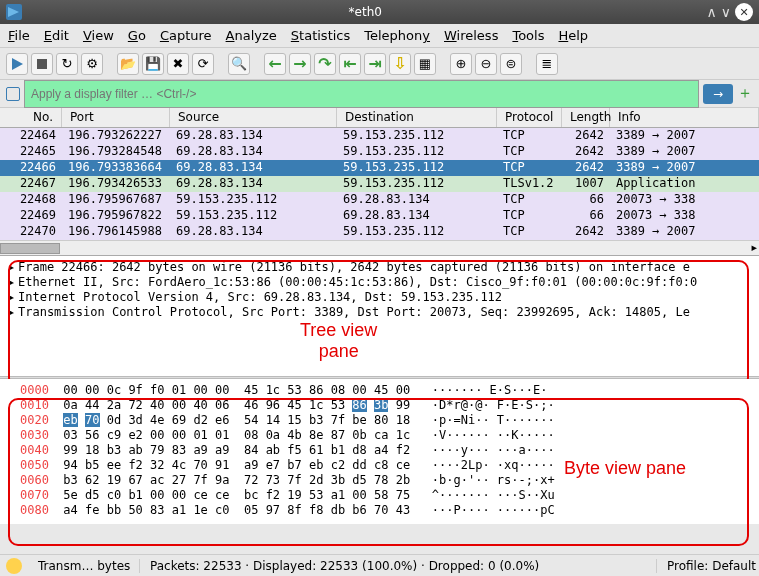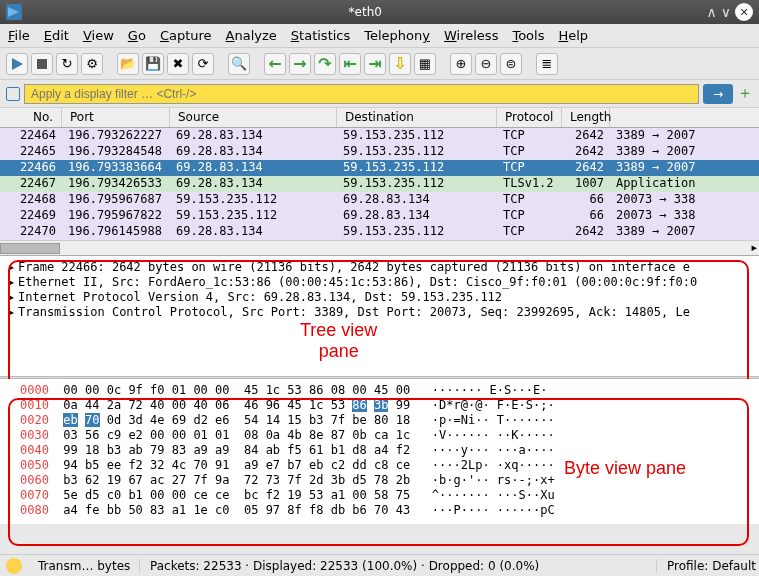--- a/index.html
+++ b/index.html
@@ -35,21 +35,21 @@
   .toolbar {
     height:32px; background:#e8e8e8; display:flex; align-items:center; padding:0 6px; gap:3px; border-bottom:1px solid #ccc;
   }
   .tbtn { width:22px; height:22px; border:1px solid #bbb; background:#f5f5f5; border-radius:3px; display:flex; align-items:center; justify-content:center; cursor:pointer; font-size:13px;}
   .tsep{width:8px;}
   .arrow{font-size:16px;font-weight:bold;}
   .green{color:#3a9b3a;}
   .yellow{color:#d4b200;}
   .filterbar{height:28px;display:flex;align-items:center;padding:0 6px;gap:4px;background:#e8e8e8;border-bottom:1px solid #ccc;}
   .bookmark{width:14px;height:14px;border:1px solid #3a7db3;border-radius:2px;}
-  .filterinput{flex:1;height:20px;border:1px solid #999;padding:0 6px;font-size:12px;color:#777;background:#fde047;}
+  .filterinput{flex:1;height:28px;border:1px solid #999;padding:0 6px;font-size:12px;color:#777;background:#86efac;}
   .applybtn{width:30px;height:20px;background:#3a7db3;border-radius:3px;display:flex;align-items:center;justify-content:center;color:#fff;cursor:pointer;}
   .plus{color:#3a9b3a;font-size:16px;cursor:pointer;}
   .pkttable{background:#fff;font-size:12px;border-bottom:1px solid #aaa;}
   .pkthead{display:flex;height:20px;background:#eee;border-bottom:1px solid #aaa;}
   .pkthead div{padding:2px 8px;border-right:1px solid #ccc;}
   .pktbody{}
   .pktrow{display:flex;height:16px;font-family:"DejaVu Sans Mono",monospace;font-size:12px;white-space:nowrap;}
   .pktrow>div{padding:0 6px;overflow:hidden;}
   .pktrow.e7e{background:#e8e0f7;}
   .pktrow.sel{background:#3a7db3;color:#fff;}
@@ -146,20 +146,21 @@
 </div>
 
 <div class="pkttable">
   <div class="pkthead">
     <div class="c-no">No.</div>
     <div class="c-time">Port</div>
     <div class="c-src">Source</div>
     <div class="c-dst">Destination</div>
     <div class="c-pro">Protocol</div>
     <div class="c-len">Length</div>
+    <div class="c-info">Info</div>
   </div>
   <div class="pktbody" id="pktbody">
       <div class="pktrow e7e">
         <div class="c-no">22464</div>
         <div class="c-time">196.793262227</div>
         <div class="c-src">69.28.83.134</div>
         <div class="c-dst">59.153.235.112</div>
         <div class="c-pro">TCP</div>
         <div class="c-len">2642</div>
         <div class="c-info">3389 → 2007</div>

